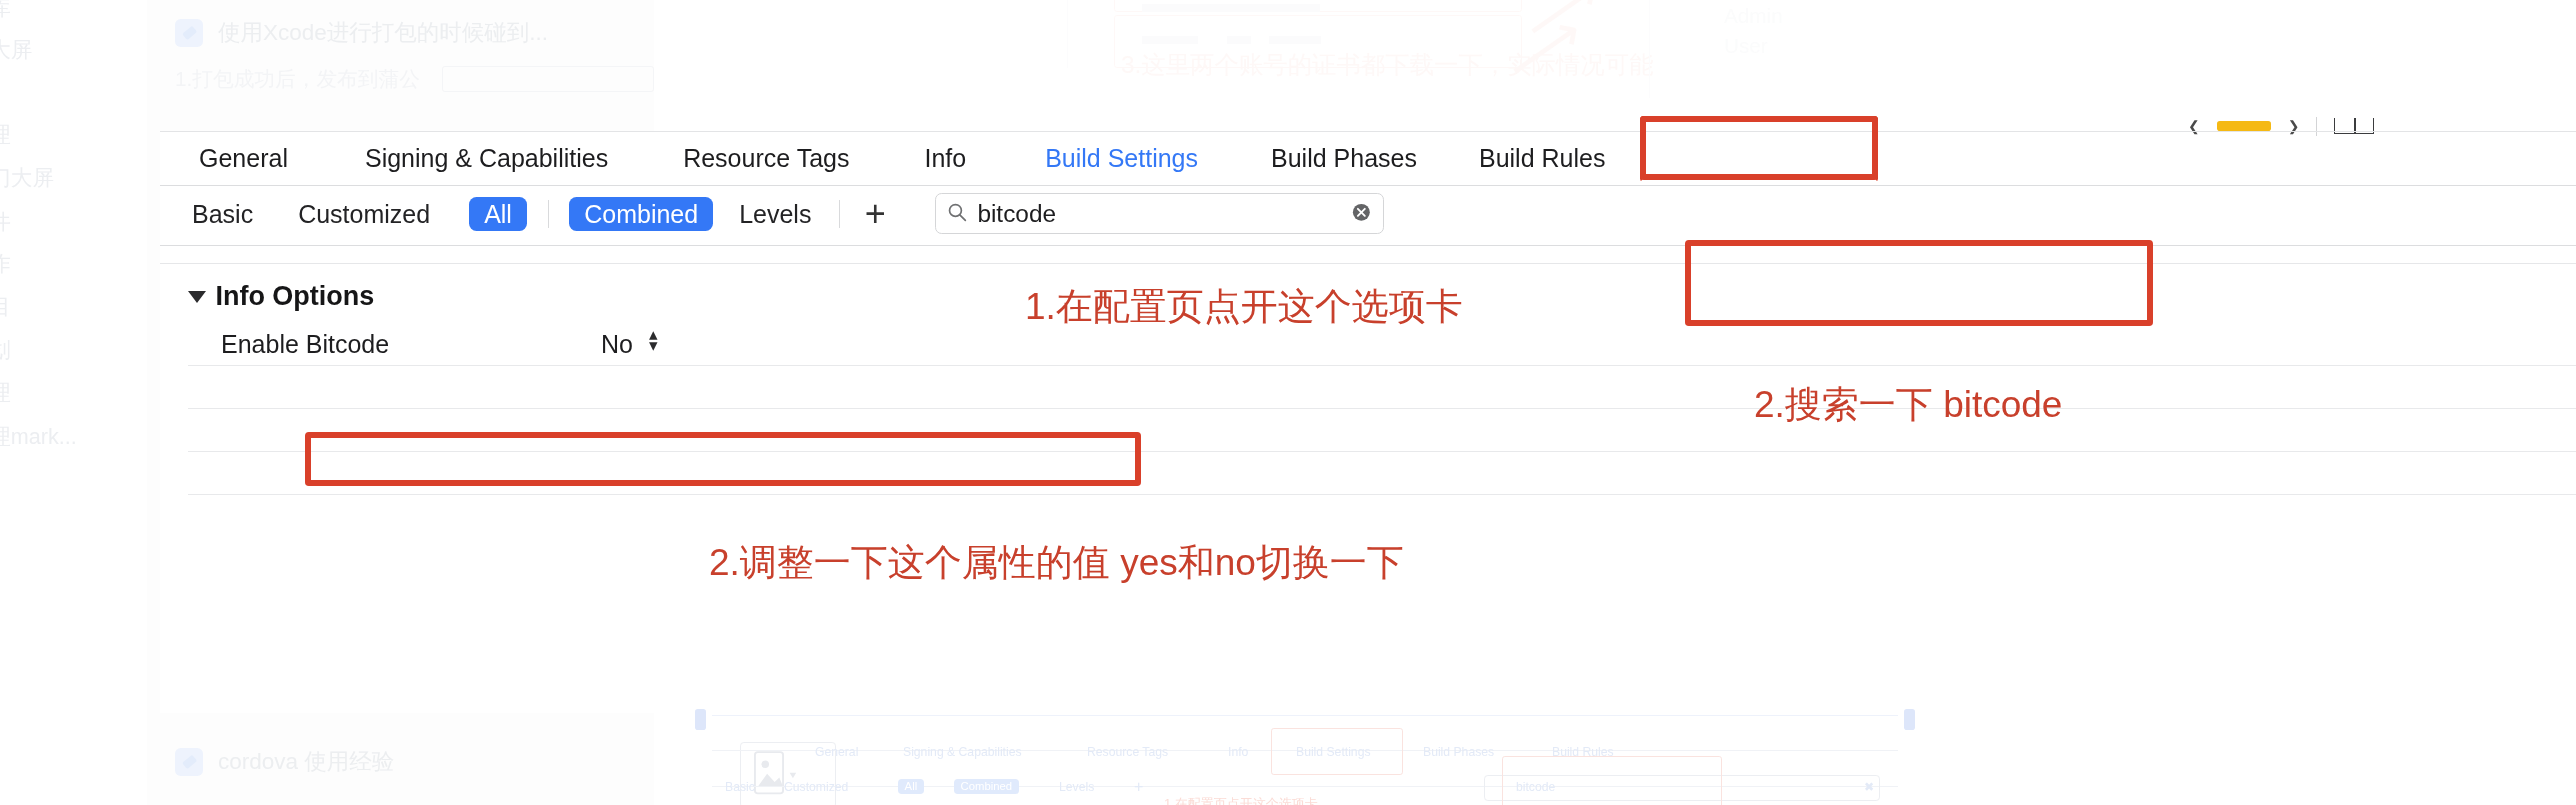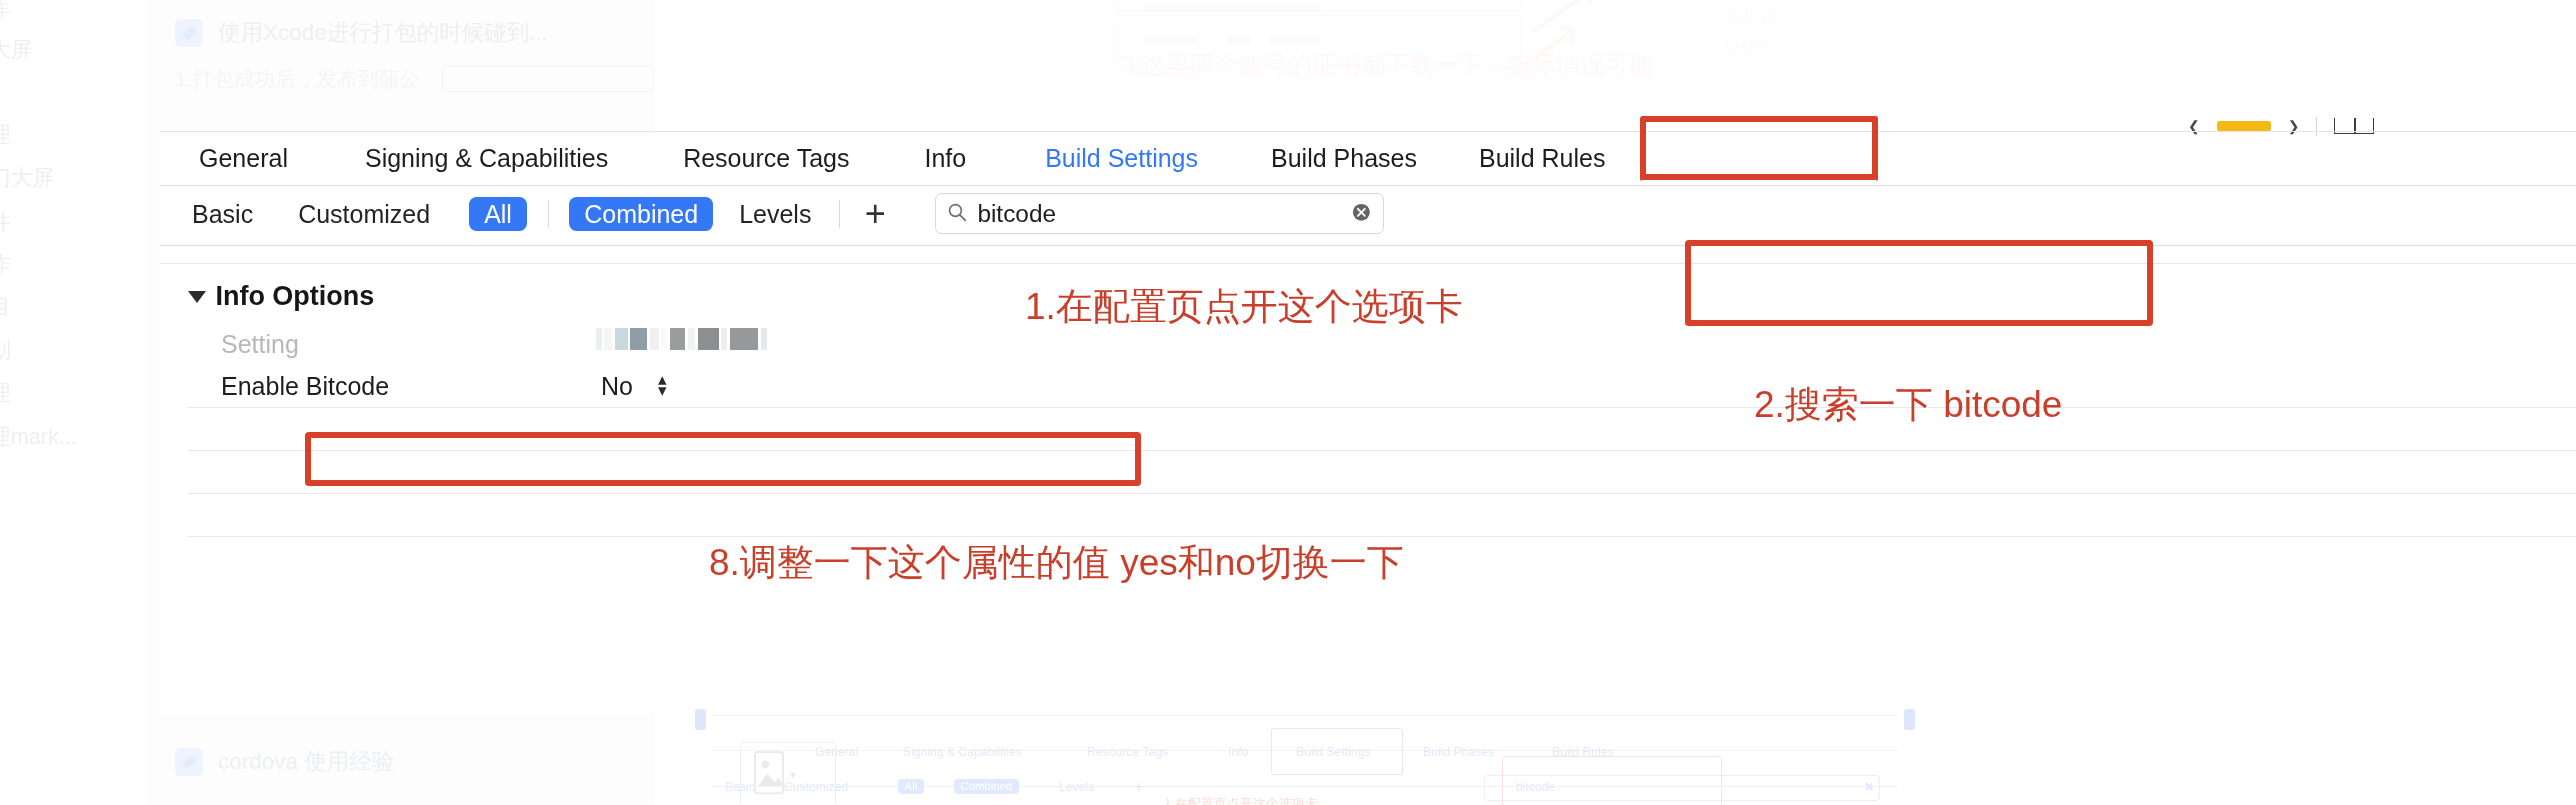--- a/index.html
+++ b/index.html
@@ -137,21 +137,21 @@
   .grow{
     position:relative;height:42px;display:flex;align-items:center;
     border-bottom:0.9px solid #e8e9eb;
   }
   .gname{
     position:absolute;left:33px;font-size:25px;color:#1d1d1f;white-space:nowrap;
   }
   .gname.muted{color:#b7b8ba;}
   .gval{
     position:absolute;left:413px;font-size:25px;color:#1d1d1f;
-    display:flex;align-items:center;gap:25px;white-space:nowrap;
+    display:flex;align-items:flex-start;gap:16px;white-space:nowrap;
   }
   .stepper{display:inline-flex;flex-direction:column;gap:0.9px;line-height:.6;font-size:17px;color:#2b2b2d;}
   .pixblock{position:absolute;left:408px;top:2.8px;display:flex;gap:2.8px;align-items:flex-end;height:24.4px;}
   .pixblock i{display:block;}
 
   
   .redbox{position:absolute;border:6.6px solid #d9402a;border-radius:3.8px;box-sizing:border-box;}
   .redtext{
     position:absolute;color:#c8402c;white-space:nowrap;
     font-family:"Liberation Sans","DejaVu Sans",sans-serif;
@@ -298,37 +298,20 @@
     </span>
   </div>
 
   <div class="section-rule"></div>
   <div class="section-header">
     <span class="disc-tri"></span>
     <span>Info Options</span>
   </div>
 
   <div class="grid">
-    <div class="grow" style="border-bottom:none">
-      <span class="gname muted">Setting</span>
-      <span class="pixblock">
-        <i style="width:5.6px;height:22.5px;background:#eceef0"></i>
-        <i style="width:7.5px;height:22.5px;background:#f4f5f6"></i>
-        <i style="width:13px;height:22.5px;background:#c9d8df"></i>
-        <i style="width:17px;height:22.5px;background:#8f9ea6"></i>
-        <i style="width:8.4px;height:22.5px;background:#eef0f1"></i>
-        <i style="width:5.6px;height:22.5px;background:#fafafa"></i>
-        <i style="width:15px;height:22.5px;background:#9b9c9e"></i>
-        <i style="width:7.5px;height:22.5px;background:#f1f2f3"></i>
-        <i style="width:20.7px;height:22.5px;background:#8d8e90"></i>
-        <i style="width:5.6px;height:22.5px;background:#ededee"></i>
-        <i style="width:28px;height:22.5px;background:#97989a"></i>
-        <i style="width:6.6px;height:22.5px;background:#e7e8e9"></i>
-      </span>
-    </div>
 
     <div class="grow">
       <span class="gname">Enable Bitcode</span>
       <span class="gval">
         <span>No</span>
         <span class="stepper">
             <span>▴</span>
             <span>▾</span>
           </span>
       </span>
@@ -341,21 +324,21 @@
 </div>
 
 <div>
   <div class="redbox" style="left:1640px;top:116px;width:238px;height:66px;border-bottom-color:transparent;"></div>
   <div class="redbox" style="left:1640px;top:116px;width:238px;height:64px;"></div>
   <div class="redbox" style="left:1685px;top:240px;width:468px;height:86px;"></div>
   <div class="redbox" style="left:305px;top:432px;width:836px;height:54px;"></div>
 
   <div class="redtext" style="left:1025px;top:282px;font-size:37px;">1.在配置页点开这个选项卡</div>
   <div class="redtext" style="left:1754px;top:380px;font-size:37px;">2.搜索一下 bitcode</div>
-  <div class="redtext" style="left:709px;top:538px;font-size:37px;">8.调整一下这个属性的值  yes和no切换一下</div>
+  <div class="redtext" style="left:709px;top:538px;font-size:37px;">2.调整一下这个属性的值  yes和no切换一下</div>
 </div>
 
 <div class="thumb">
   <div class="thumb-frame">
     <div class="thumb-rule"></div>
     <div class="thumb-handle" style="left:0px;"></div>
     <div class="thumb-handle" style="right:0px;"></div>
 
     <div class="thumb-img" style="left:45px;top:33px;width:94px;height:64px;">
       <svg width="45" height="49" viewBox="0 0 48 52" style="margin:7.5px 0 0 13px">

